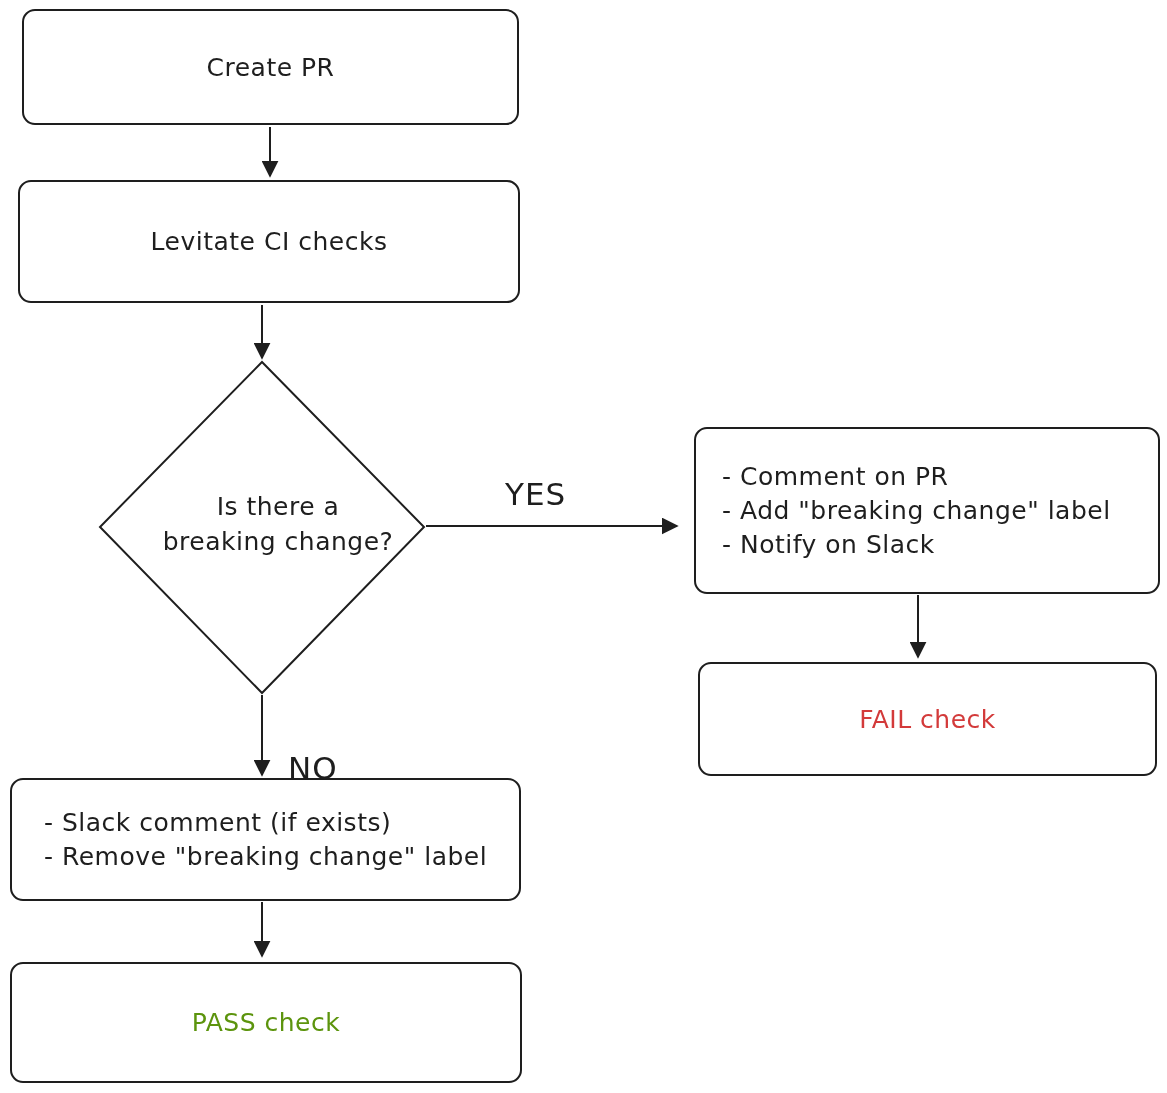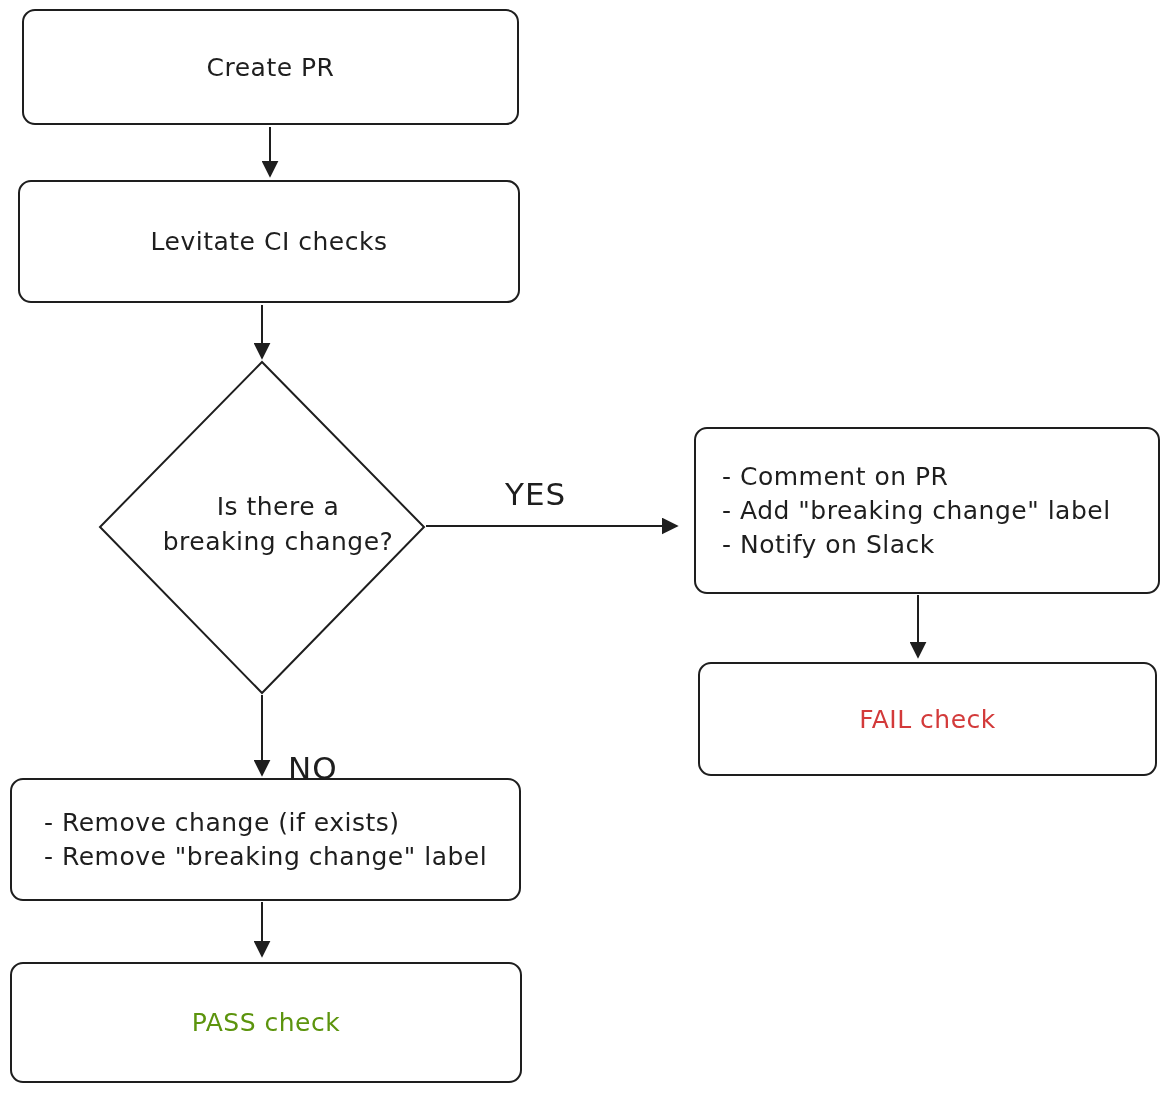--- a/index.html
+++ b/index.html
@@ -99,21 +99,21 @@
     <span class="fail-text">FAIL check</span>
   </div>
 
   <div class="node bullets" style="left:694px; top:427px; width:466px; height:167px; padding-left:26px;">
     <div class="line">- Comment on PR</div>
     <div class="line">- Add "breaking change" label</div>
     <div class="line">- Notify on Slack</div>
   </div>
 
   <div class="node bullets" style="left:10px; top:778px; width:511px; height:123px; padding-left:32px;">
-    <div class="line">- Remove change (if exists)</div>
+    <div class="line">- Slack comment (if exists)</div>
     <div class="line">- Remove "breaking change" label</div>
   </div>
 
   <div class="node" style="left:10px; top:962px; width:512px; height:121px;">
     <span class="pass-text">PASS check</span>
   </div>
 
   <div class="edge-label yes">YES</div>
   <div class="edge-label no">NO</div>
 

